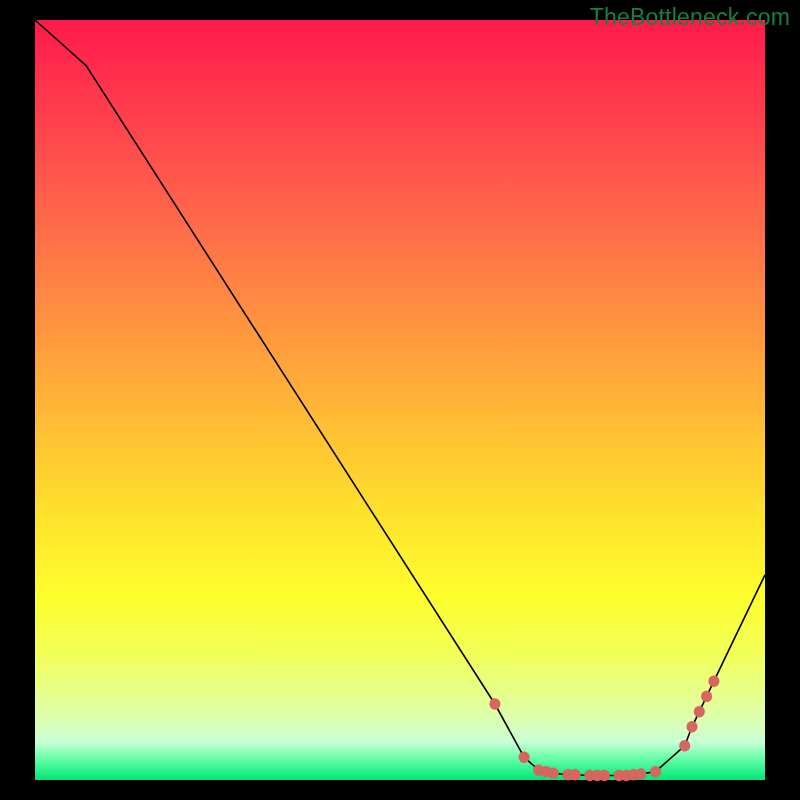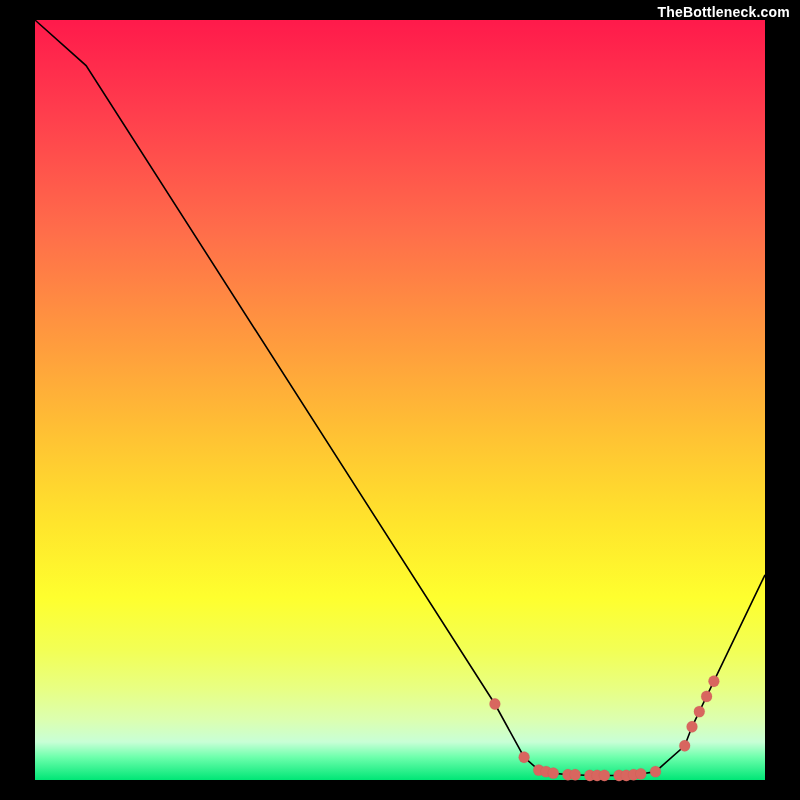--- a/index.html
+++ b/index.html
@@ -14,23 +14,23 @@
   .frame {
     position: relative;
     width: 800px;
     height: 800px;
     background: #000;
   }
   .watermark {
     position: absolute;
     top: 4px;
     right: 10px;
-    color: #ffffff;
-    font-size: 14px;
-    font-weight: 700;
+    color: #15803d;
+    font-size: 23px;
+    font-weight: 400;
     letter-spacing: 0.2px;
     z-index: 50;
     user-select: none;
   }
   .plot-wrap {
     position: absolute;
     left: 35px;
     top: 20px;
     width: 730px;
     height: 760px;

